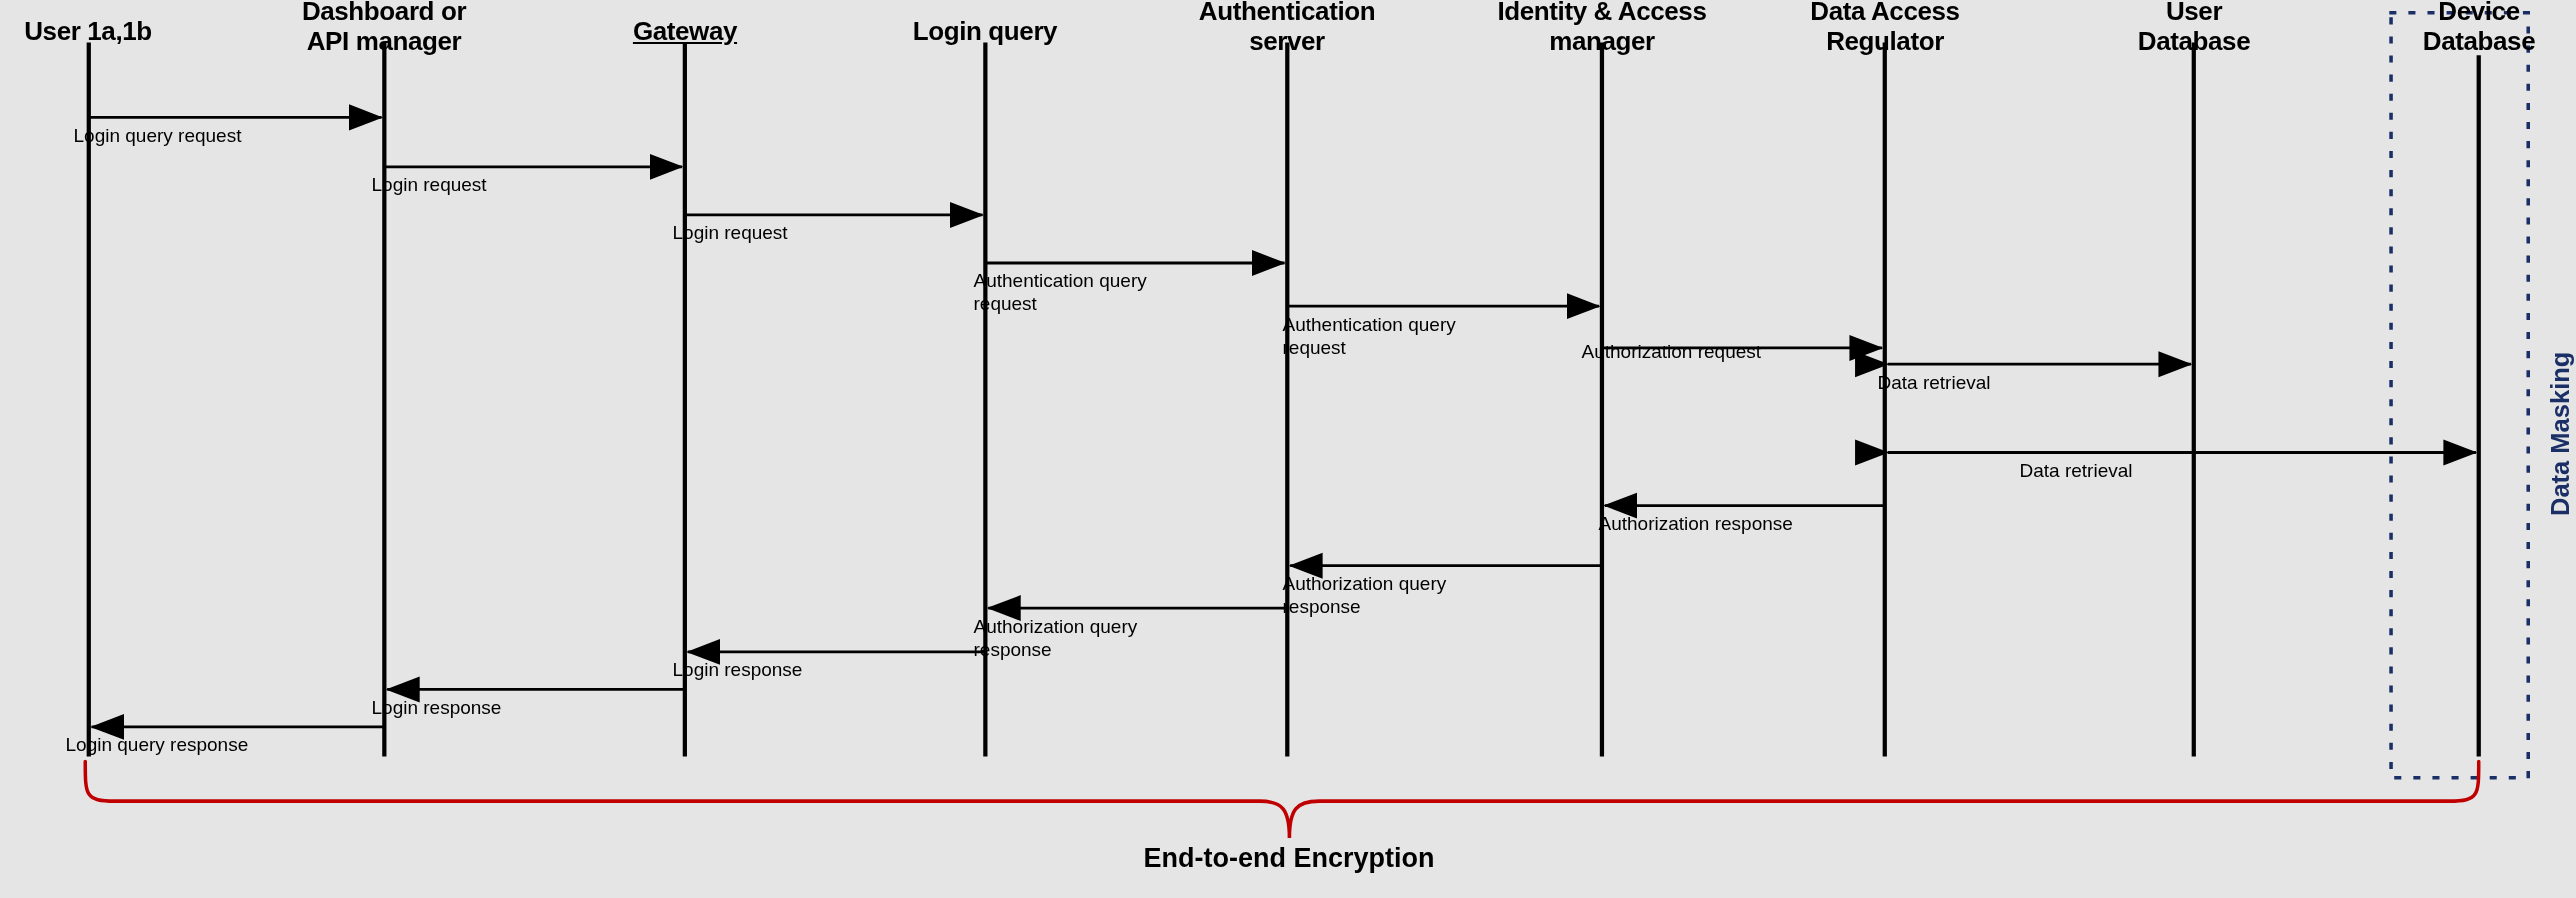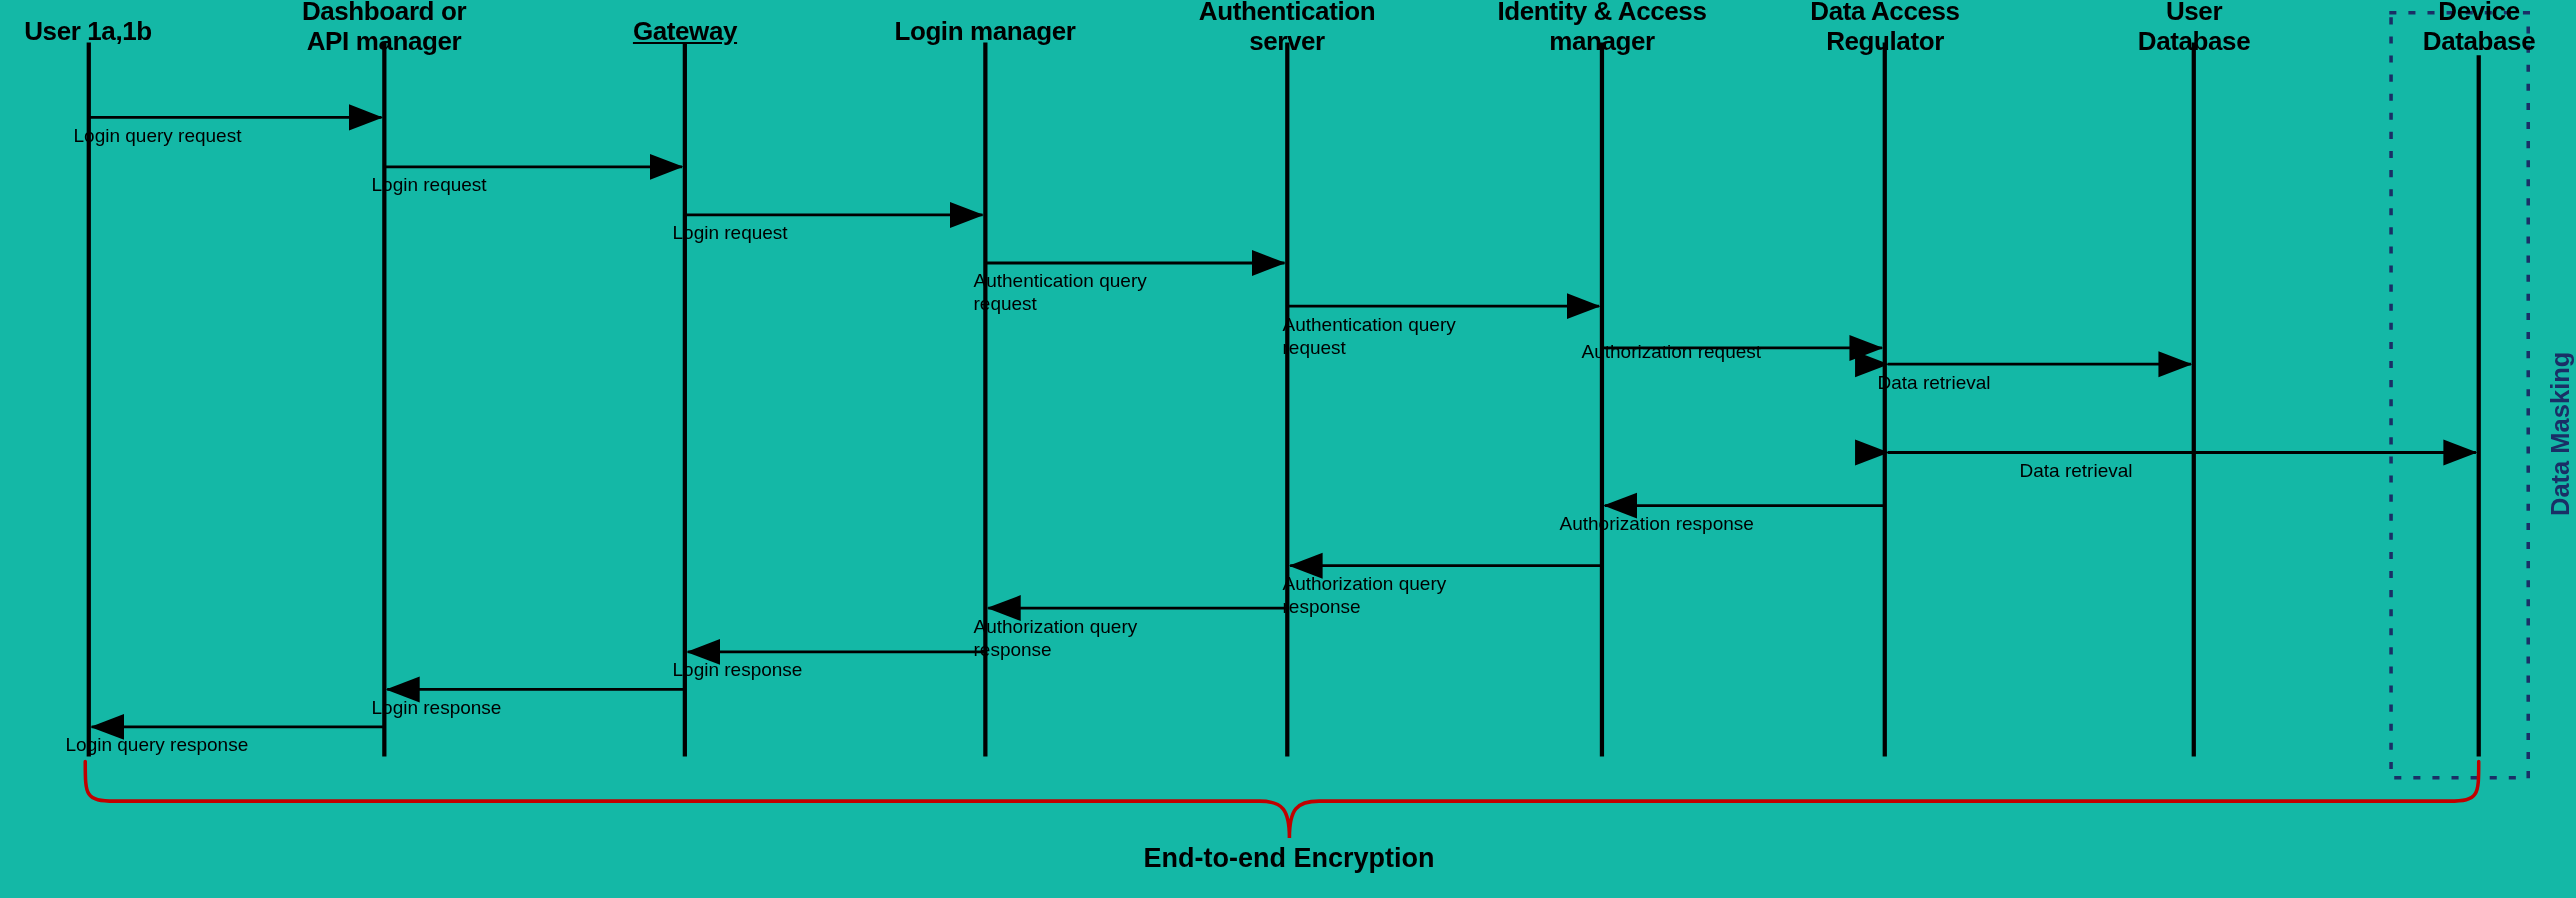--- a/index.html
+++ b/index.html
@@ -5,21 +5,21 @@
 <style>
   html,body{margin:0;padding:0;background:#ffffff;}
   body{
     font-family:"Liberation Sans", sans-serif;
     color:#000000;
   }
   #canvas{
     position:relative;
     width:2576px;
     height:898px;
-    background:#14b8a6;
+    background:#e5e5e5;
     overflow:hidden;
   }
   svg.layer{
     position:absolute;
     left:0; top:0;
     width:2576px;
     height:898px;
     overflow:visible;
   }
   .lifeline-head{
@@ -110,21 +110,21 @@
     <g>
       <path id="brace-path" fill="none" stroke="#c00000" stroke-width="5" stroke-linecap="round" d="M 120,1077 C 120,1125 120,1133 162,1133 L 1781,1133 C 1813,1133 1823,1145 1823,1185 C 1823,1145 1833,1133 1865,1133 L 3463,1133 C 3505,1133 3505,1125 3505,1077"></path>
     </g>
   </svg>
 
   <div id="heads">
       <div class="lifeline-head" style="left: 88px; top: 17px; width: 269px;">User 1a,1b</div>
       <div class="lifeline-head" style="left: 384px; top: -2.8px; width: 269px;">Dashboard or
 API manager</div>
       <div class="lifeline-head" style="left: 685px; top: 17px; width: 269px; text-decoration: underline;">Gateway</div>
-      <div class="lifeline-head" style="left: 985px; top: 17px; width: 269px;">Login manager</div>
+      <div class="lifeline-head" style="left: 985px; top: 17px; width: 269px;">Login query</div>
       <div class="lifeline-head" style="left: 1287px; top: -2.8px; width: 269px;">Authentication
 server</div>
       <div class="lifeline-head" style="left: 1602px; top: -2.8px; width: 269px;">Identity &amp; Access
 manager</div>
       <div class="lifeline-head" style="left: 1885px; top: -2.8px; width: 269px;">Data Access
 Regulator</div>
       <div class="lifeline-head" style="left: 2194px; top: -2.8px; width: 269px;">User
 Database</div>
       <div class="lifeline-head" style="left: 2479px; top: -2.8px; width: 269px;">Device
 Database</div>
@@ -134,21 +134,21 @@
       <div class="msg-label" style="left: 236px; top: 124px; width: 325px;">Login query request</div>
       <div class="msg-label" style="left: 534px; top: 173px; width: 325px;">Login request</div>
       <div class="msg-label" style="left: 835px; top: 221px; width: 325px;">Login request</div>
       <div class="msg-label" style="left: 1136px; top: 269px; width: 325px;">Authentication query
 request</div>
       <div class="msg-label" style="left: 1445px; top: 313px; width: 325px;">Authentication query
 request</div>
       <div class="msg-label" style="left: 1744px; top: 340px; width: 325px;">Authorization request</div>
       <div class="msg-label" style="left: 2040px; top: 371px; width: 325px;">Data retrieval</div>
       <div class="msg-label" style="left: 2182px; top: 459px; width: 325px;">Data retrieval</div>
-      <div class="msg-label" style="left: 1722px; top: 512px; width: 325px;">Authorization response</div>
+      <div class="msg-label" style="left: 1761px; top: 512px; width: 325px;">Authorization response</div>
       <div class="msg-label" style="left: 1445px; top: 572px; width: 325px;">Authorization query
 response</div>
       <div class="msg-label" style="left: 1136px; top: 615px; width: 325px;">Authorization query
 response</div>
       <div class="msg-label" style="left: 835px; top: 658px; width: 325px;">Login response</div>
       <div class="msg-label" style="left: 534px; top: 696px; width: 325px;">Login response</div>
       <div class="msg-label" style="left: 228px; top: 733px; width: 325px;">Login query response</div>
     </div>
 
   <div class="vert-label" id="masking-label" style="left: 2546px; top: 516px;">Data Masking</div>

